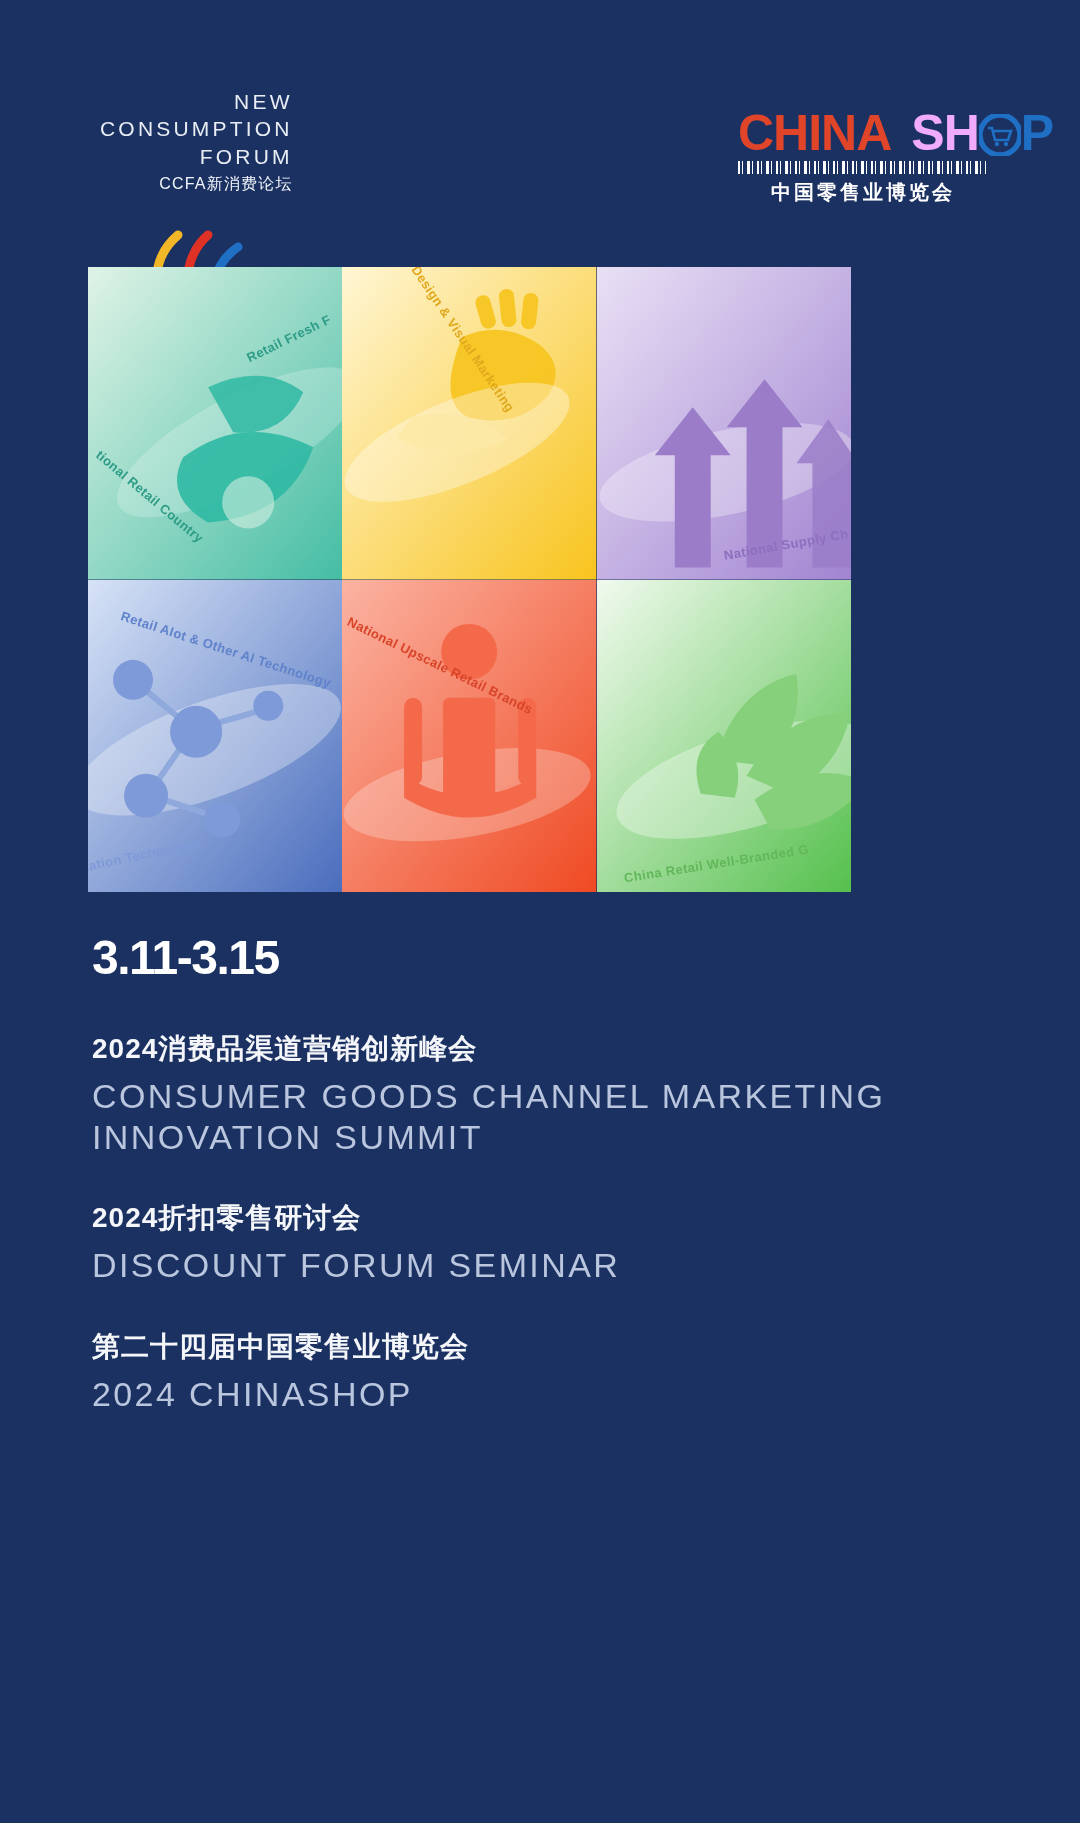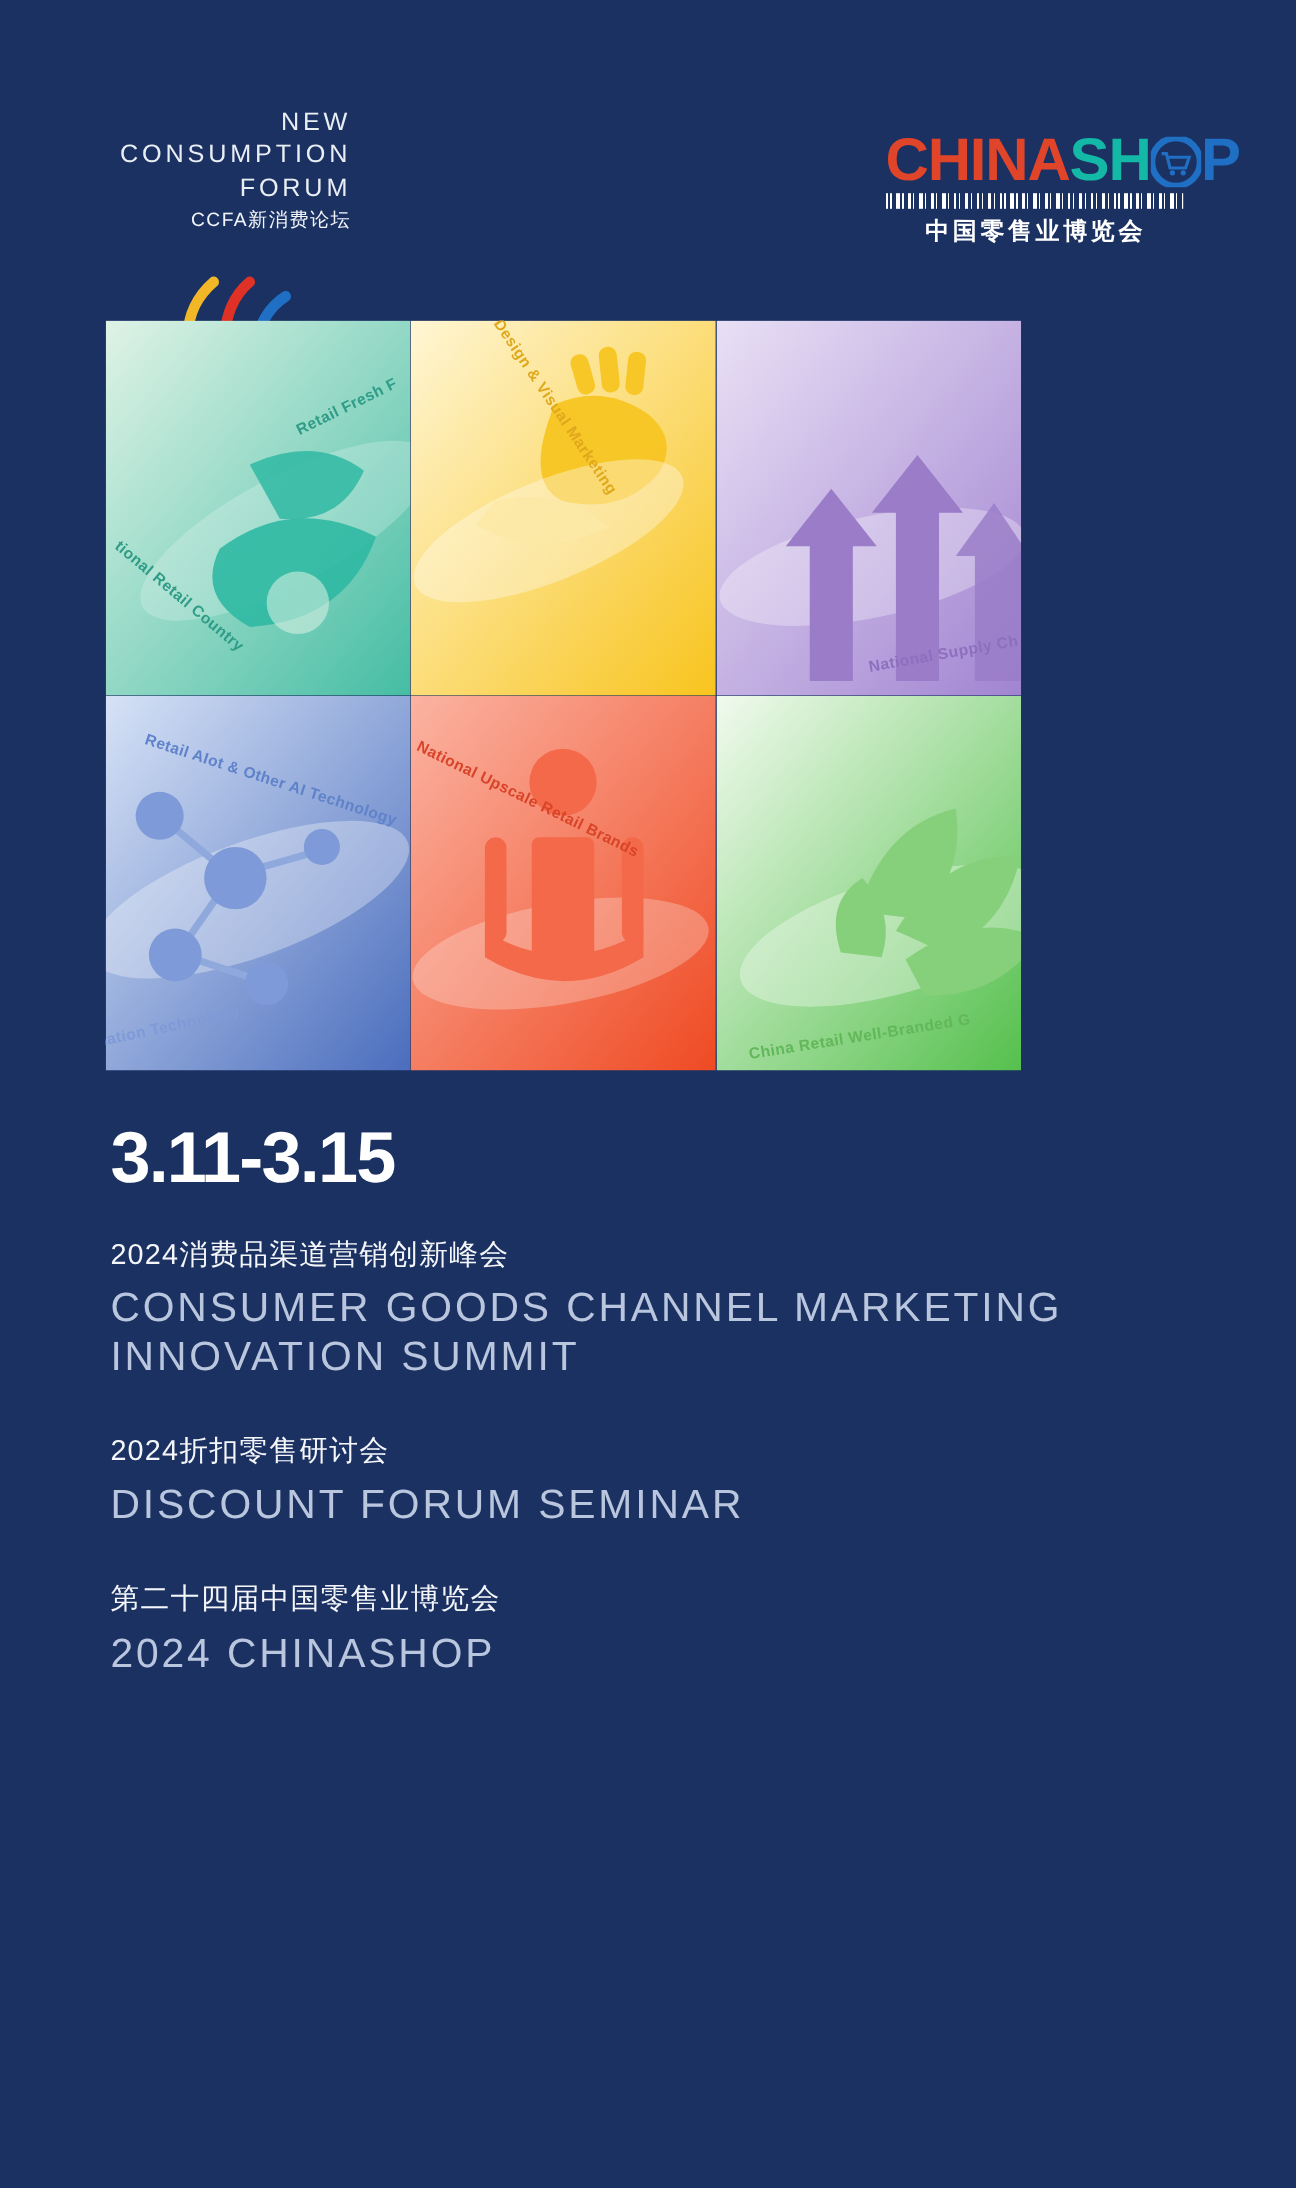--- a/index.html
+++ b/index.html
@@ -36,21 +36,21 @@
   #chinashop-logo {
     position:absolute; right:92px; top:108px;
     width:250px; text-align:center;
   }
   #cs-word { font-size:0; line-height:1; white-space:nowrap; }
   #cs-word span {
     font-size:50px; font-weight:700; letter-spacing:-1px;
     font-family:"Liberation Sans", sans-serif;
   }
   #cs-china { color:#e0452a; }
-  #cs-sh { color:#14b8a6; }
+  #cs-sh { color:#f0abfc;margin-left:20px; }
   #cs-p  { color:#1f6fc4; }
   #cs-cart {
     display:inline-block; position:relative;
     width:42px; height:42px; vertical-align:-6px;
   }
   #cs-barcode {
     margin-top:3px; height:13px; width:248px;
     background:repeating-linear-gradient(to right,
       #ffffff 0 2px, transparent 2px 4px,
       #ffffff 4px 5px, transparent 5px 9px,
@@ -76,27 +76,27 @@
   .cell-label {
     position:absolute; white-space:nowrap;
     font-size:13px; font-weight:700; letter-spacing:.4px;
     font-family:"Liberation Sans", sans-serif;
     pointer-events:none;
   }
 
   
   #dates {
     position:absolute; left:92px; top:930px;
-    color:#ffffff; font-size:60px; font-weight:700;
+    color:#ffffff; font-size:48px; font-weight:700;
     letter-spacing:-1.5px;
   }
   #events { position:absolute; left:92px; top:1030px; width:880px; }
   .event { margin-bottom:42px; }
   .event .cn-title {
-    color:#f4f6fa; font-size:24px; font-weight:400;
+    color:#f4f6fa; font-size:28px; font-weight:700;
     letter-spacing:1px; line-height:1.35;
   }
   .event .en-title {
     color:#b9c6de; font-size:34px; font-weight:300;
     letter-spacing:2.4px; line-height:1.20; margin-top:8px;
   }
 </style>
 </head>
 <body>
 

